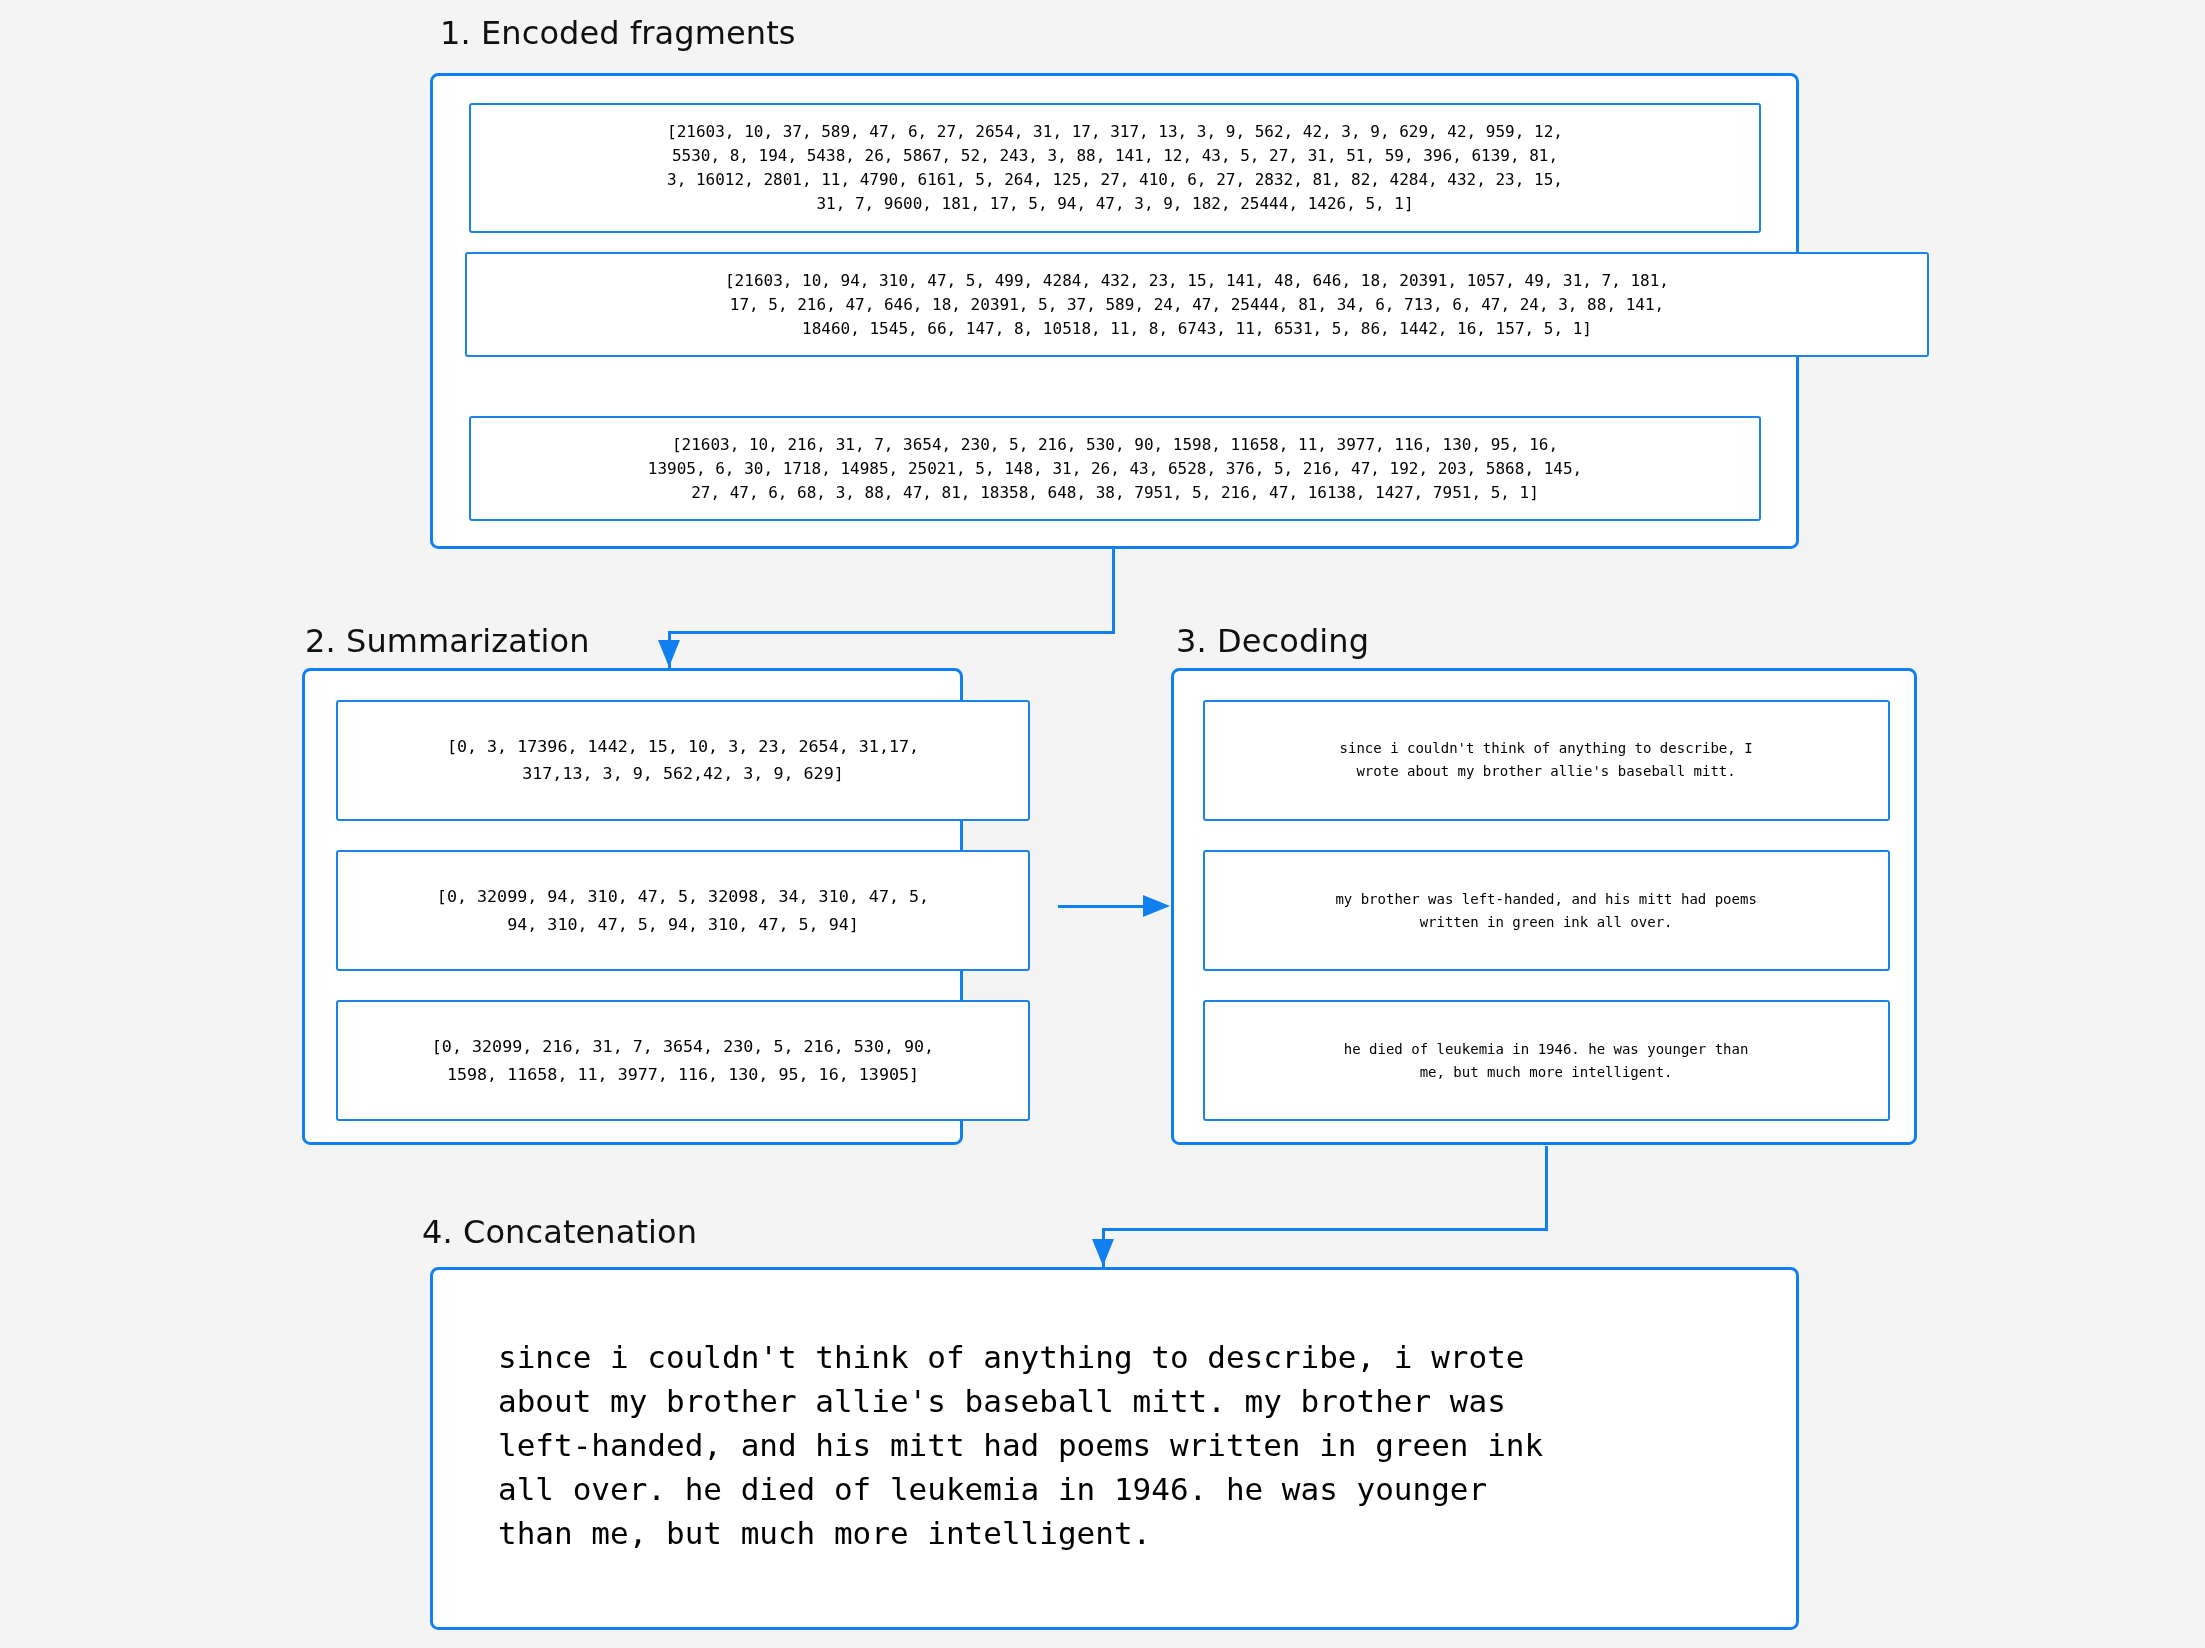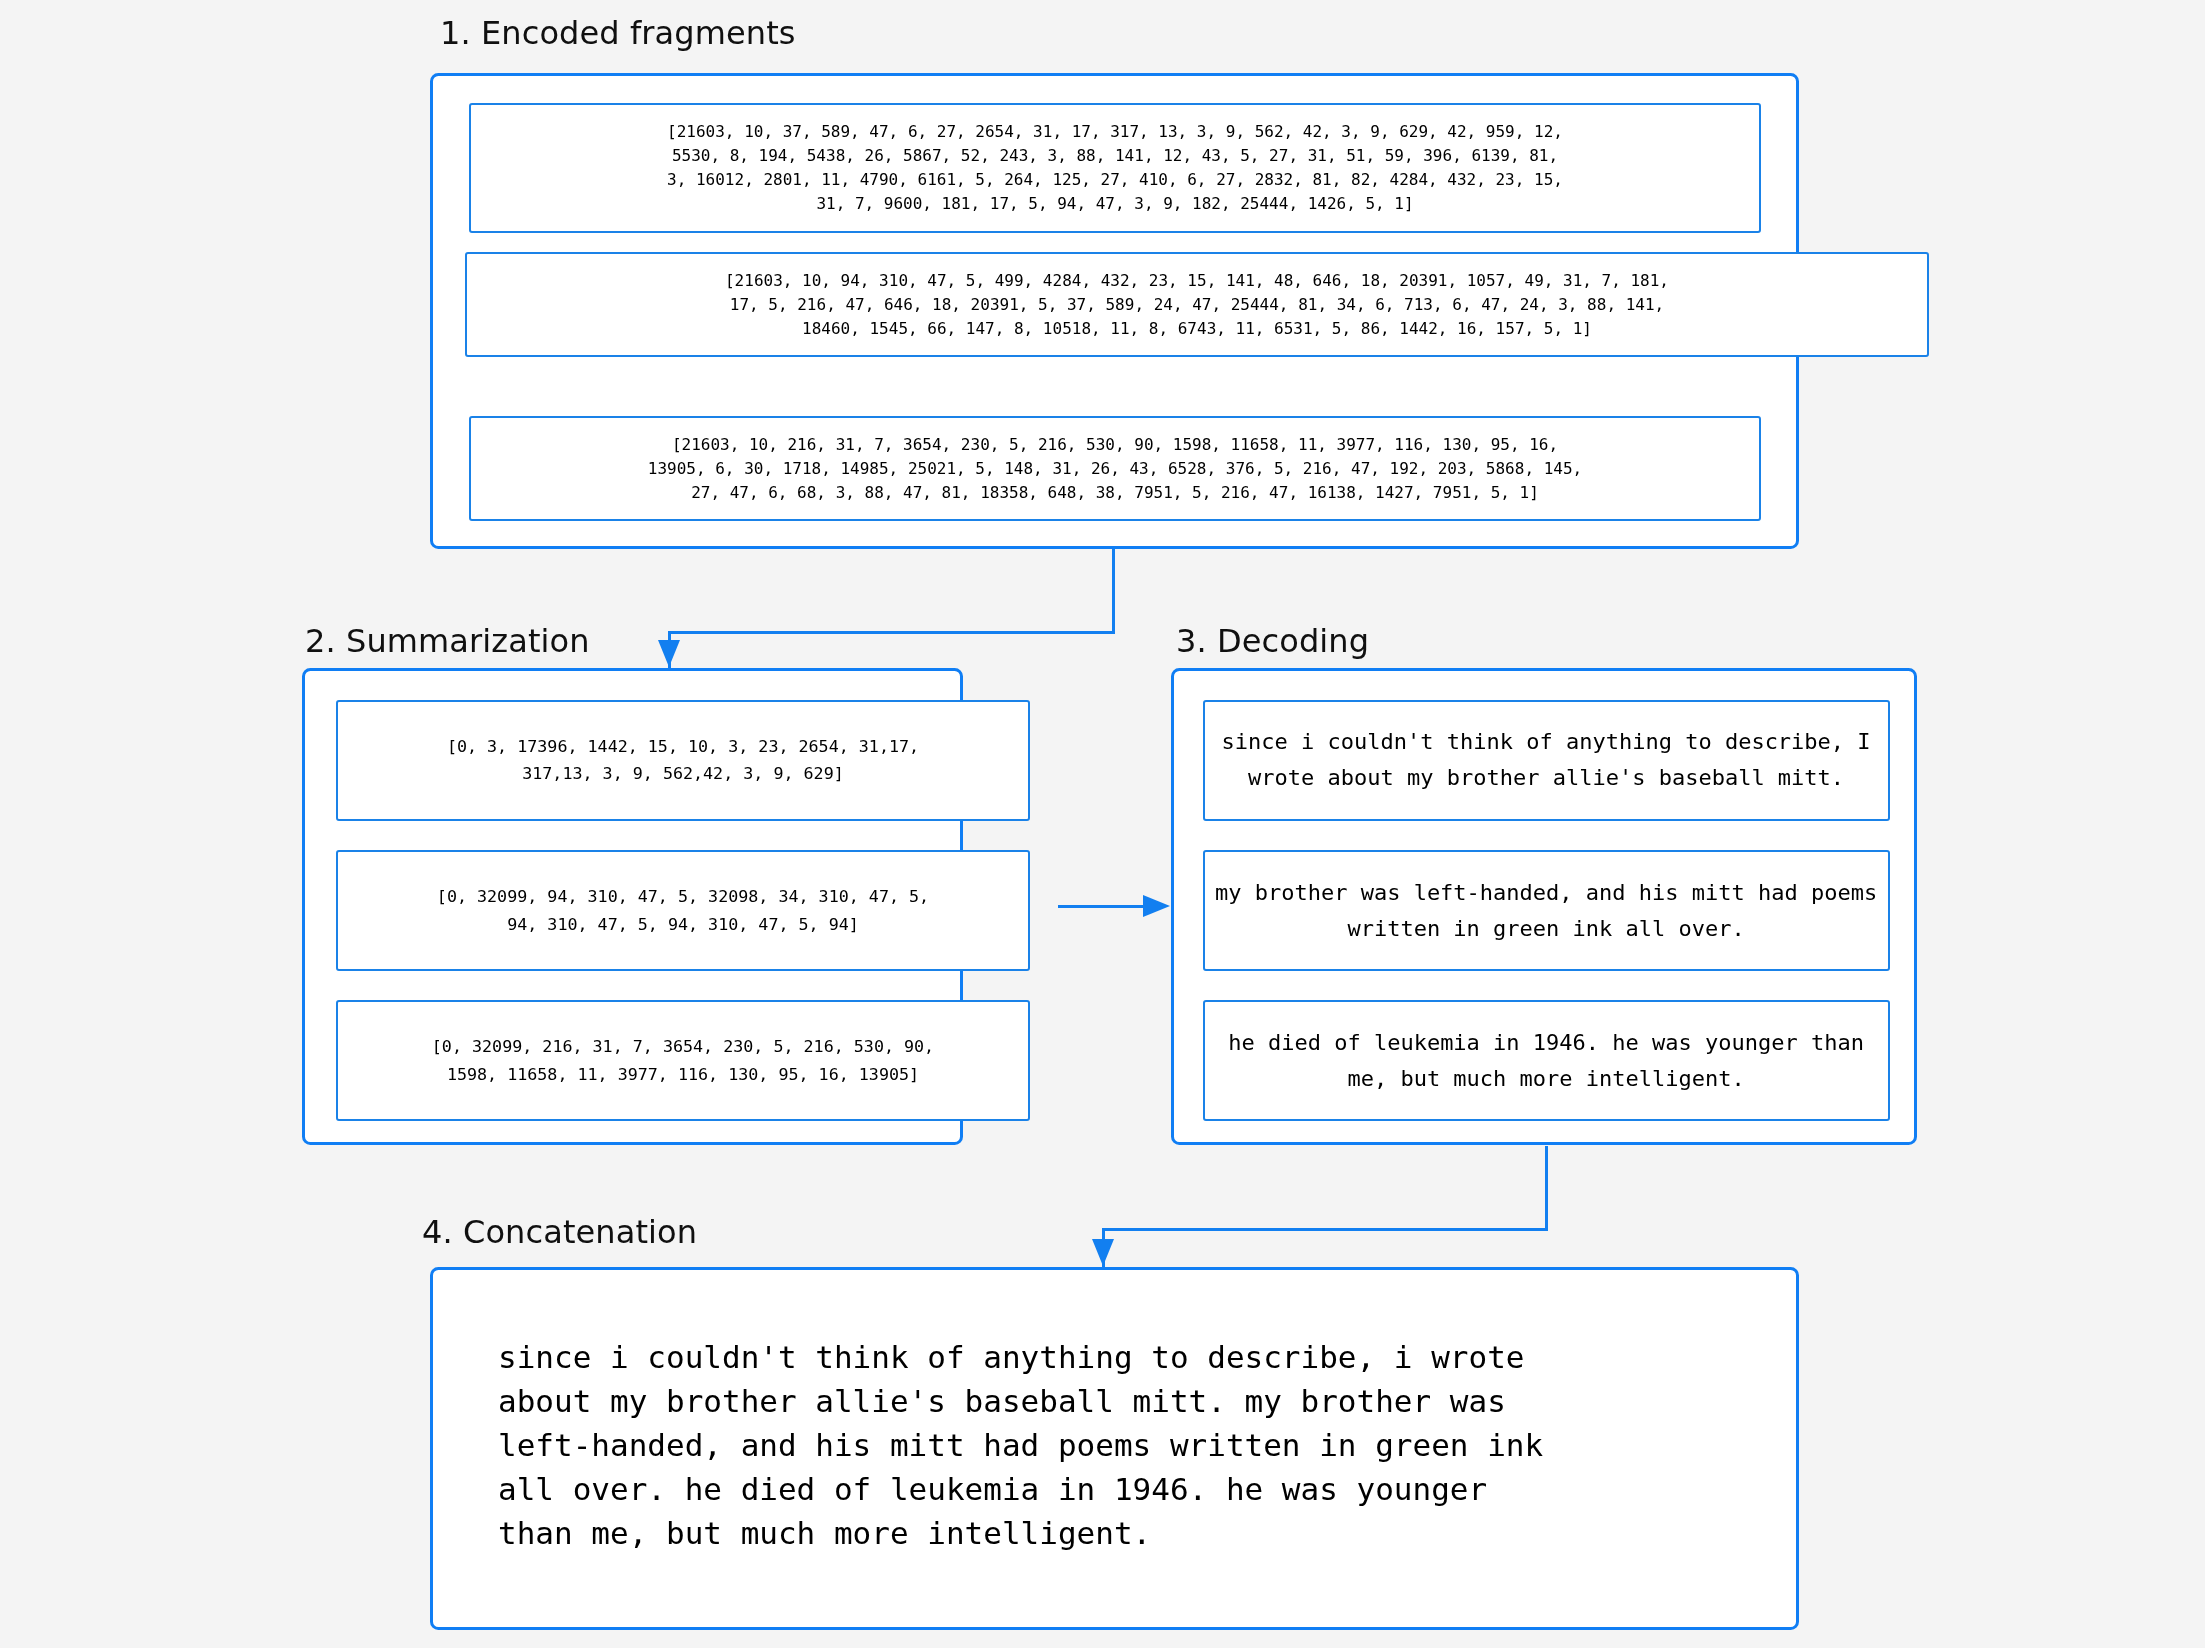--- a/index.html
+++ b/index.html
@@ -64,21 +64,21 @@
     line-height: 1.50;
     letter-spacing: 0px;
   }
 
   .sum-text {
     font-size: 16.7px;
     line-height: 1.62;
   }
 
   .dec-text {
-    font-size: 22px;
+    font-size: 14px;
     line-height: 1.62;
   }
 
   .final-text {
     font-size: 31px;
     line-height: 1.42;
     text-align: left;
     white-space: pre;
   }
 

